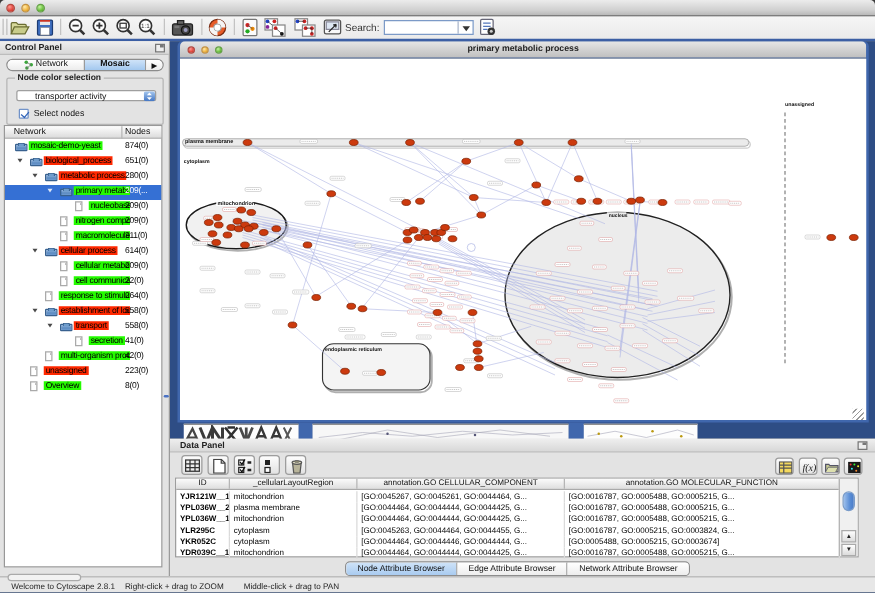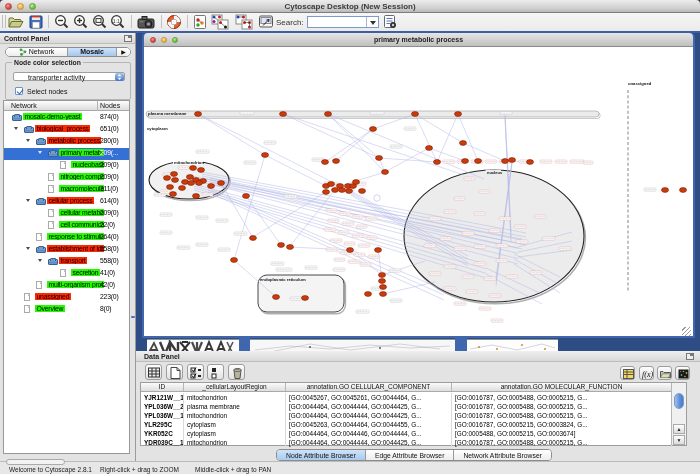--- a/index.html
+++ b/index.html
@@ -133,21 +133,20 @@
   #progress { position:absolute; left:6px; top:-3px; width:59px; height:6px; background:#f2f2f2; border:1px solid #aaa; border-radius:3px; }
   .status-msg { position:absolute; top:4px; font-size:6.5px; color:#222; }
 </style>
 </head>
 <body>
 
 <div id="titlebar" class="abs">
   <div class="tl red"></div>
   <div class="tl yellow"></div>
   <div class="tl green"></div>
-  <div id="win-title" class="abs">Cytoscape Desktop (New Session)</div>
 </div>
 
 <div id="toolbar" class="abs">
   <div class="tb-handle"></div>
   <div class="tb-sep" style="left:48px"></div>
   <div class="tb-sep" style="left:131px"></div>
   <div class="tb-sep" style="left:161px"></div>
   <div class="tb-sep" style="left:187px"></div>
   <svg class="tb-ic" style="left:7px" width="17" height="16">
     <path d="M2 13 L2 5 Q2 4 3 4 L6 4 L7.5 5.5 L13 5.5 Q14 5.5 14 6.5 L14 8" fill="#d6d89a" stroke="#6b6d33" stroke-width="1"></path>

